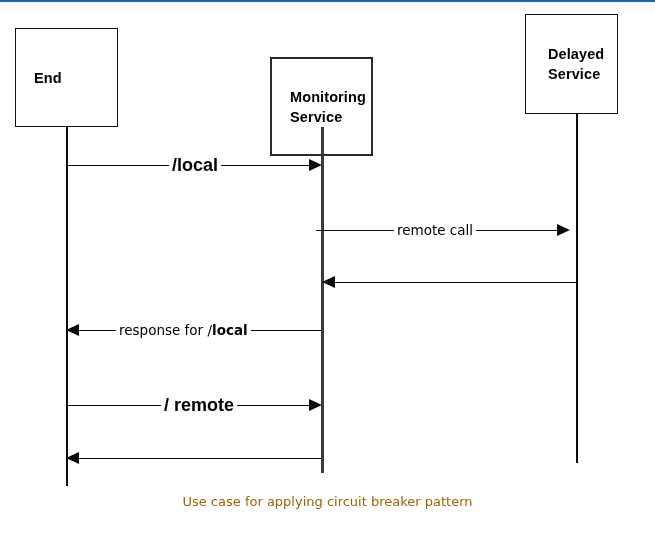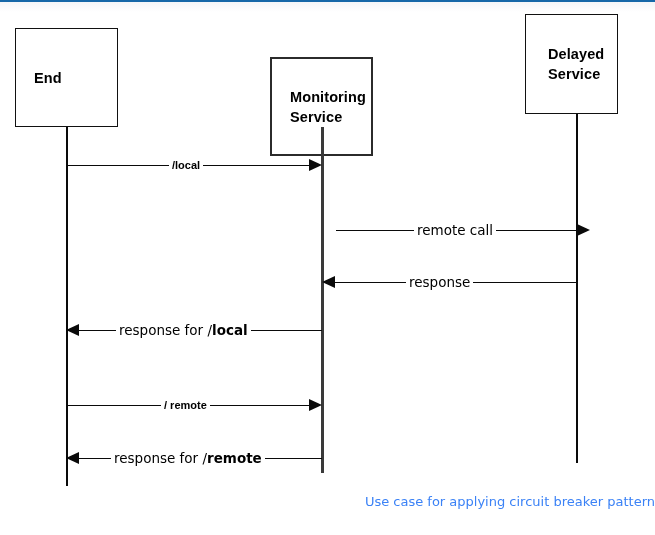--- a/index.html
+++ b/index.html
@@ -86,37 +86,37 @@
     border-left: 13px solid #0a0a0a;
     border-right: 0;
   }
   .msg .head.left {
     border-right: 13px solid #0a0a0a;
     border-left: 0;
   }
   .msg .label {
     position: absolute;
     top: -1px;
-    font-size: 11px;
+    font-size: 18px;
     line-height: 22px;
     color: #000000;
     background: #ffffff;
     padding: 0 3px;
     white-space: pre;
   }
   .msg .label.bold { font-weight: bold; }
   .msg .label.sans2 { font-family: "DejaVu Sans", sans-serif; font-size: 13.5px; }
   .msg .label b { font-weight: bold; }
 
   
   .caption {
     position: absolute;
-    text-align: right;
+    text-align: center;
     font-size: 13px;
-    color: #3b82f6;
+    color: #a16207;
     font-family: "DejaVu Sans", sans-serif;
     white-space: pre;
   }
 </style>
 </head>
 <body>
 
 <div id="canvas">
 
   <div class="top-rule"></div>
@@ -138,45 +138,43 @@
     <div class="actor-label indent-more">Service</div>
   </div>
   <div class="lifeline" style="left:576px; top:114px; height:349px;"></div>
 
   <div class="msg" style="left:66px; top:155px; width:256px;">
     <div class="line" style="left:0; width:243px;"></div>
     <div class="head right" style="left:243px;"></div>
     <div class="label bold" style="left:103px;">/local</div>
   </div>
 
-  <div class="msg" style="left:336px; top:220px; width:254px;">
+  <div class="msg" style="left:316px; top:220px; width:254px;">
     <div class="line" style="left:0; width:241px;"></div>
     <div class="head right" style="left:241px;"></div>
     <div class="label sans2" style="left:78px;">remote call</div>
   </div>
 
   <div class="msg" style="left:322px; top:272px; width:254px;">
     <div class="line" style="left:13px; width:241px;"></div>
     <div class="head left" style="left:0;"></div>
-    <div class="label sans2" style="left:84px;">response</div>
   </div>
 
   <div class="msg" style="left:66px; top:320px; width:256px;">
     <div class="line" style="left:13px; width:243px;"></div>
     <div class="head left" style="left:0;"></div>
     <div class="label sans2" style="left:50px;"><span>response for /</span><b>local</b></div>
   </div>
 
   <div class="msg" style="left:66px; top:395px; width:256px;padding-left:16px;">
     <div class="line" style="left:0; width:243px;"></div>
     <div class="head right" style="left:243px;"></div>
     <div class="label bold" style="left:95px;">/ remote</div>
   </div>
 
   <div class="msg" style="left:66px; top:448px; width:256px;">
     <div class="line" style="left:13px; width:243px;"></div>
     <div class="head left" style="left:0;"></div>
-    <div class="label sans2" style="left:45px;"><span>response for /</span><b>remote</b></div>
   </div>
 
   <div class="caption" style="left:0; top:494px; width:655px;">Use case for applying circuit breaker pattern</div>
 
 </div>
 
 </body></html>

